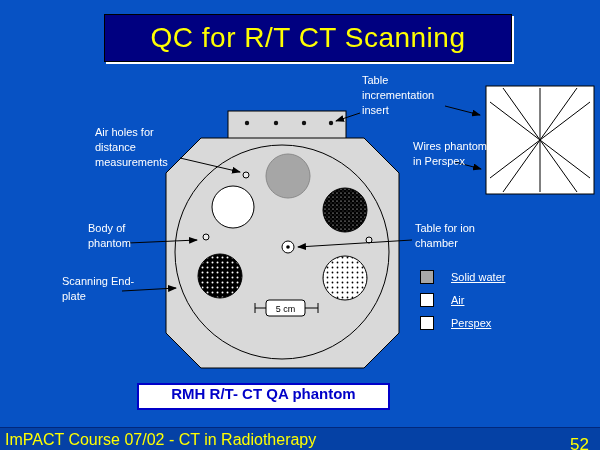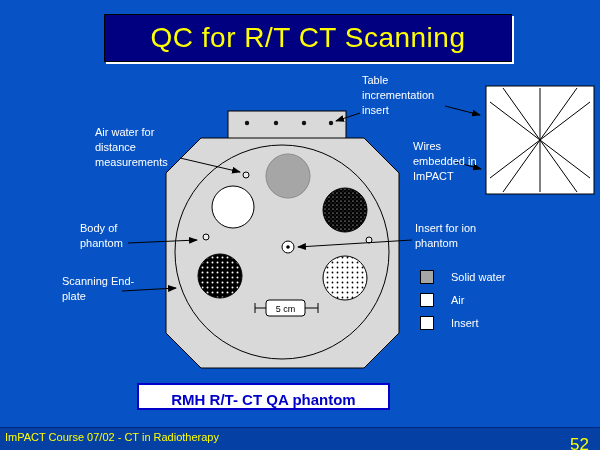--- a/index.html
+++ b/index.html
@@ -25,28 +25,28 @@
   .sw-solid-water{background:var(--solid_water_gray,#A0A0A0);}
   .sw-air{background:#ffffff;}
   .sw-hard-bone{background-color:#fff;
     background-image:radial-gradient(circle at 1.5px 1.5px,#000 0.8px,transparent 0.95px);
     background-size:3px 3px;}
   .sw-real-bone{background:#000000;}
   .sw-perspex{background:#ffffff;}
   .sw-lung{background-color:#fff;
     background-image:radial-gradient(circle at 2.5px 2.5px,#000 0.9px,transparent 1.05px);
     background-size:5px 5px;}
-  .legend-label{color:var(--label_text,#FFFFFF);font-size:11px;white-space:nowrap;}
+  .legend-label{color:var(--label_text,#FFFFFF);font-size:11px;white-space:nowrap;text-decoration:underline;}
   .caption{position:absolute;left:137px;top:383px;width:249px;height:23px;background:#ffffff;
            border:2px solid var(--caption_text,#0000C8);
-           display:flex;align-items:flex-end;justify-content:center;}
+           display:flex;align-items:flex-start;justify-content:center;}
   .caption-text{color:var(--caption_text,#0000C8);font-size:15px;font-weight:bold;white-space:nowrap;}
   .footer-bar{position:absolute;left:0;right:0;bottom:0;height:22px;
               background:rgba(0,15,70,0.25);border-top:1px solid rgba(0,20,90,0.55);}
-  .footer-text{position:absolute;left:5px;top:3px;color:var(--footer_text,#FFFF00);font-size:11px;white-space:nowrap;text-align:center;}
+  .footer-text{position:absolute;left:5px;top:3px;color:var(--footer_text,#FFFF00);font-size:16px;white-space:nowrap;text-align:center;}
   .page-number{position:absolute;right:11px;top:7px;color:var(--footer_text,#FFFF00);font-size:17px;}
 </style>
 </head>
 <body>
 
 <div class="slide">
 
   <div class="title-box">
     <span class="title-text">QC for R/T CT Scanning</span>
   </div>
@@ -119,39 +119,39 @@
 
     <line x1="180" y1="158" x2="240" y2="172" class="arrow" marker-end="url(#arr)"></line>
     <line x1="360" y1="113" x2="336" y2="121" class="arrow" marker-end="url(#arr)"></line>
     <line x1="445" y1="106" x2="480" y2="115" class="arrow" marker-end="url(#arr)"></line>
     <line x1="455" y1="162" x2="481" y2="169" class="arrow" marker-end="url(#arr)"></line>
     <line x1="128" y1="243" x2="197" y2="240" class="arrow" marker-end="url(#arr)"></line>
     <line x1="412" y1="240" x2="298" y2="247" class="arrow" marker-end="url(#arr)"></line>
     <line x1="122" y1="291" x2="176" y2="288" class="arrow" marker-end="url(#arr)"></line>
   </svg>
 
-  <div class="lbl" style="left:95px;top:125px;width:102px;">Air water for distance measurements</div>
+  <div class="lbl" style="left:95px;top:125px;width:102px;">Air holes for distance measurements</div>
   <div class="lbl" style="left:362px;top:73px;width:98px;">Table incrementation insert</div>
-  <div class="lbl" style="left:413px;top:139px;width:75px;">Wires embedded in ImPACT</div>
-  <div class="lbl" style="left:80px;top:221px;width:64px;">Body of phantom</div>
-  <div class="lbl" style="left:415px;top:221px;width:92px;">Insert for ion phantom</div>
+  <div class="lbl" style="left:413px;top:139px;width:75px;">Wires phantom in Perspex</div>
+  <div class="lbl" style="left:88px;top:221px;width:64px;">Body of phantom</div>
+  <div class="lbl" style="left:415px;top:221px;width:92px;">Table for ion chamber</div>
   <div class="lbl" style="left:62px;top:274px;width:75px;">Scanning End-plate</div>
 
   <div class="legend">
     <div class="legend-row">
       <span class="swatch sw-solid-water"></span>
       <span class="legend-label">Solid water</span>
     </div>
     <div class="legend-row">
       <span class="swatch sw-air"></span>
       <span class="legend-label">Air</span>
     </div>
     <div class="legend-row">
       <span class="swatch sw-perspex"></span>
-      <span class="legend-label">Insert</span>
+      <span class="legend-label">Perspex</span>
     </div>
   </div>
 
   <div class="caption">
     <span class="caption-text">RMH R/T- CT QA phantom</span>
   </div>
 
   <div class="footer-bar">
     <span class="footer-text">ImPACT Course 07/02 -  CT in Radiotherapy</span>
     <span class="page-number">52</span>

